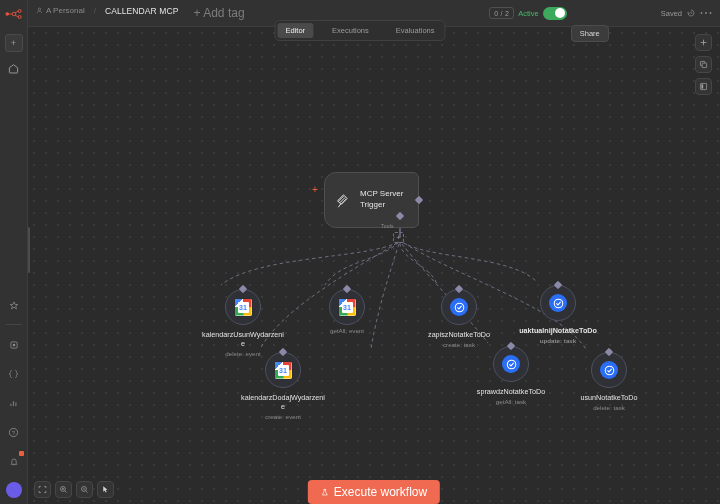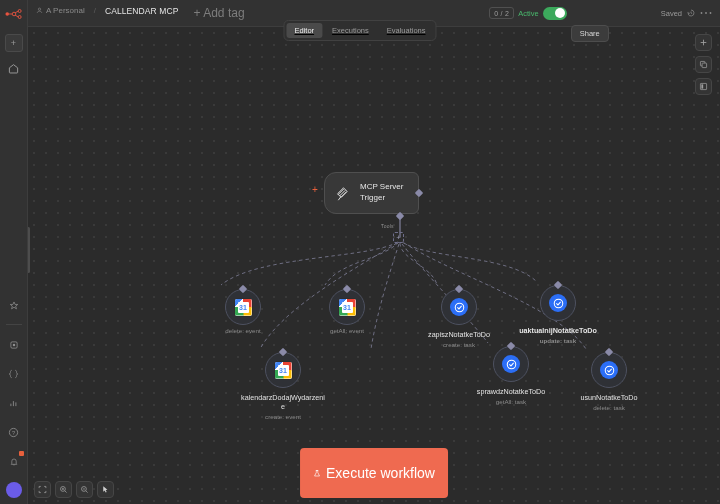--- a/index.html
+++ b/index.html
@@ -69,22 +69,22 @@
   .share-btn {
     font-size: 7.5px; color: #d8d8d8; background: #3c3c3c;
     border: 1px solid #4d4d4d; border-radius: 4px; padding: 3px 8px; margin-top: 40px;
   }
   .saved-lbl { font-size: 7.5px; color: #9a9a9a; padding-left: 48px; }
   .ic-top { color: #8a8a8a; display:flex; align-items:center; }
 
   
   .tabs {
     position: absolute; left: 50%; transform: translateX(-50%); top: 20px;
-    display: flex; gap: 2px; background: #2f2f2f; border: 1px solid #414141;
-    border-radius: 5px; padding: 2px; z-index: 31; text-decoration: underline;
+    display: flex; gap: 11px; background: #2f2f2f; border: 1px solid #414141;
+    border-radius: 5px; padding: 2px; z-index: 31;
   }
   .tab { font-size: 7.5px; color: #9b9b9b; padding: 3px 8px; border-radius: 3px; }
   .tab.active { background: #4a4a4a; color: #f0f0f0; }
 
   
   .canvas {
     position: absolute; left: 28px; top: 27px; right: 0; bottom: 0;
     background-color: #2b2b2b;
     background-image: radial-gradient(#3a3a3a 0.9px, transparent 0.9px);
     background-size: 12px 12px;
@@ -101,21 +101,21 @@
   }
   .rp-btn {
     width: 17px; height: 17px; border-radius: 4px;
     background: #343434; border: 1px solid #464646;
     display: flex; align-items: center; justify-content: center; color: #a0a0a0;
   }
 
   
   .trigger {
     position: absolute; left: 296px; top: 145px;
-    width: 95px; height: 42px;
+    width: 95px; height: 56px;
     background: #383838; border: 1px solid #4f4f4f;
     border-radius: 12px 6px 6px 12px;
     display: flex; align-items: center; padding-left: 10px; gap: 8px;
   }
   .trigger-label { font-size: 8px; color: #e6e6e6; line-height: 1.35; }
   .plus-marker {
     position: absolute; left: 284px; top: 158px;
     color: #e8603c; font-size: 10px; line-height: 1;
   }
   .tools-label {
@@ -182,23 +182,23 @@
   
   .bottom-left {
     position: absolute; left: 6px; bottom: 6px; display: flex; gap: 4px;
   }
   .bl-btn {
     width: 17px; height: 17px; border-radius: 4px;
     background: #343434; border: 1px solid #464646;
     display: flex; align-items: center; justify-content: center; color: #a3a3a3;
   }
   .execute-btn {
-    position: absolute; left: 50%; transform: translateX(-50%); bottom: 6px;
+    position: absolute; left: 50%; transform: translateX(-50%); bottom: 0;
     background: #ef6a50; color: #ffffff; border-radius: 4px;
-    font-size: 14px; padding: 17px 13px; display: flex; align-items: center; gap: 5px;
+    font-size: 12px; padding: 5px 13px; display: flex; align-items: center; gap: 5px;
   }
 </style>
 </head>
 <body>
 
 <div id="app">
 
   <div class="sidebar">
     <div class="logo-slot">
       <svg width="18" height="12" viewBox="0 0 24 14">
@@ -363,20 +363,21 @@
     <div class="tools-label">Tools</div>
     <div class="tools-plus">+</div>
 
     <div class="tool-node" style="left:173px; top:262px;">
       <div class="tool-circle">
         <span class="diamond"></span>
         <span class="gcal">
             <span class="gcal-inner">31</span>
           </span>
       </div>
+      <div class="tool-title">kalendarzUsunWydarzenie</div>
       <div class="tool-sub">delete: event</div>
     </div>
 
     <div class="tool-node" style="left:277px; top:262px;">
       <div class="tool-circle">
         <span class="diamond"></span>
         <span class="gcal">
             <span class="gcal-inner">31</span>
           </span>
       </div>

